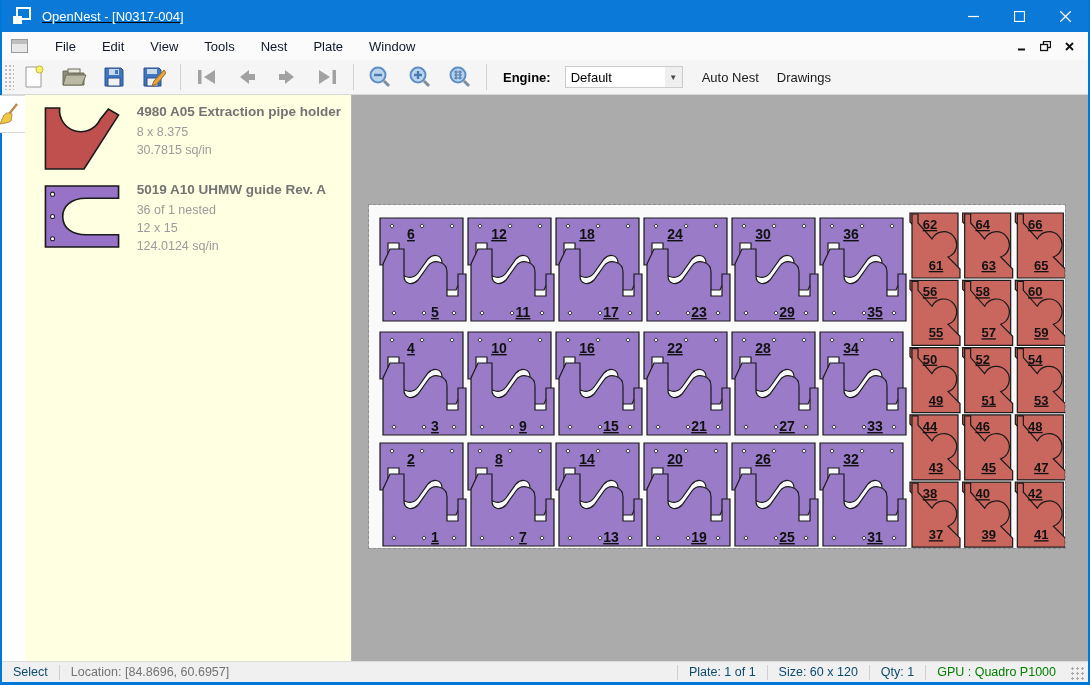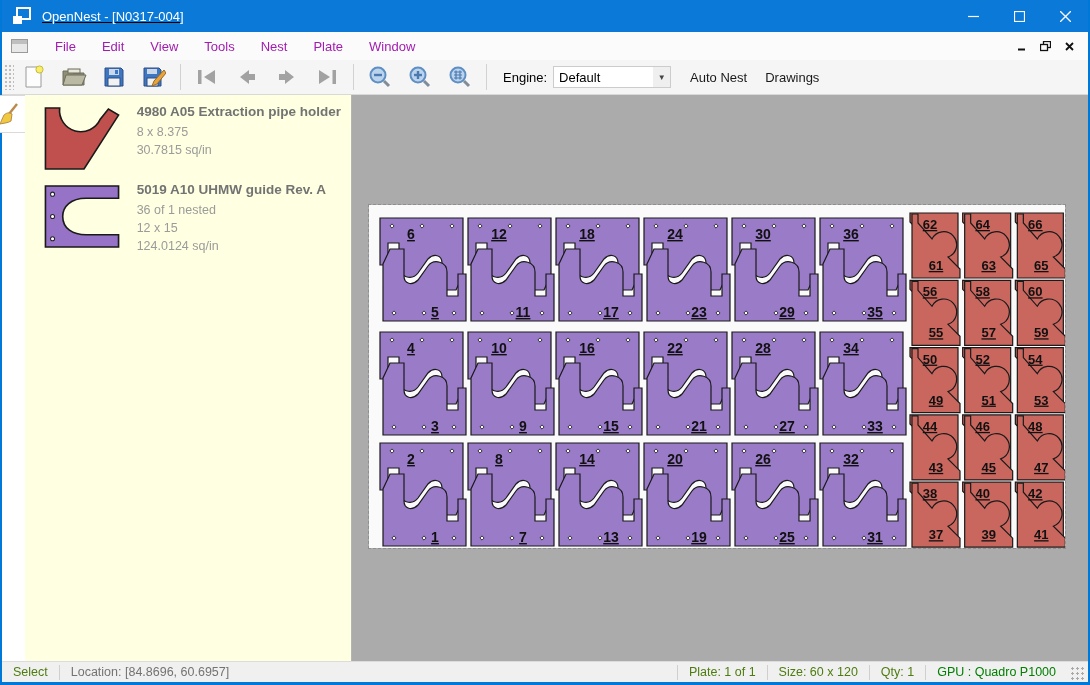--- a/index.html
+++ b/index.html
@@ -14,33 +14,33 @@
   .titlebar .appicon { width:20px; height:18px; margin-left:10px; }
   .titlebar .title { color:#fff; font-size:13px; margin-left:10px; flex:1; }
   .capbtn { width:46px; height:32px; display:flex; align-items:center; justify-content:center; }
   .capbtn svg { display:block; }
 
   
   .menubar { height:28px; background:#FBFBFB; display:flex; align-items:center; flex:0 0 auto; }
   .mdiicon { width:17px; height:14px; margin-left:9px; margin-right:14px;
              background:#E8E8E8; border:1px solid #9A9A9A; position:relative; }
   .mdiicon::before { content:""; position:absolute; left:0; top:0; right:0; height:4px; background:#BFBFBF; }
-  .menuitem { padding:4px 13px; color:#a21caf; font-size:13px; }
+  .menuitem { padding:4px 13px; color:#0f172a; font-size:13px; }
   .menubar .spacer { flex:1; }
   .mdibtn { width:22px; height:20px; display:flex; align-items:center; justify-content:center; margin-right:2px; }
 
   
   .toolbar { height:35px; background:#F5F5F5; border-bottom:1px solid #D9D9D9;
              display:flex; align-items:center; flex:0 0 auto; }
   .grip { width:10px; height:26px; margin-left:2px;
           background-image:radial-gradient(#BDBDBD 1px, transparent 1.2px);
           background-size:4px 4px; }
   .tbtn { width:32px; height:28px; display:flex; align-items:center; justify-content:center; margin:0 4px; }
   .tsep { width:1px; height:26px; background:#D2D2D2; margin:0 6px; }
-  .engine-label { font-weight:normal; margin:0 6px 0 10px; }
+  .engine-label { font-weight:bold; margin:0 14px 0 10px; }
   .combo { width:118px; height:22px; background:#fff; border:1px solid #CCCCCC;
            display:flex; align-items:center; }
   .combo .val { flex:1; padding-left:5px; }
   .combo .dd { width:17px; height:20px; background:#EFEFEF; display:flex; align-items:center;
                justify-content:center; font-size:8px; color:#444; }
   .flatbtn { padding:5px 9px; color:#1a1a1a; }
 
   
   .main { flex:1; display:flex; min-height:0; }
   .leftpanel { width:350px; background:#fff; border-right:1px solid #B5B5B5;
@@ -65,21 +65,21 @@
   .plate { position:absolute; left:17px; top:110px; width:696px; height:343px;
            background:#FAFAFA; outline:1px dashed #8F8F8F; }
   .plate svg { display:block; }
   .partnum { font-family:"Liberation Sans", sans-serif; font-weight:bold; fill:#111;
              text-decoration:underline; }
 
   
   .statusbar { height:24px; background:#F0F0F0; border-top:1px solid #DCDCDC;
                border-bottom:3px solid #0078D7; display:flex; align-items:center;
                font-size:12.5px; flex:0 0 auto; }
-  .sfield { padding:0 11px; color:#4d7c0f; }
+  .sfield { padding:0 11px; color:#0c4a6e; }
   .sfield.gray { color:#737373; }
   .ssep { width:1px; height:15px; background:#CFCFCF; }
   .sspring { flex:1; }
   .gpu { color:#007F00; }
   .sizegrip { width:14px; height:14px; margin:4px 3px 0 4px;
               background-image:radial-gradient(#A9A9A9 1.2px, transparent 1.4px);
               background-size:5px 5px; background-position:bottom right; }
 </style>
 </head>
 <body>

